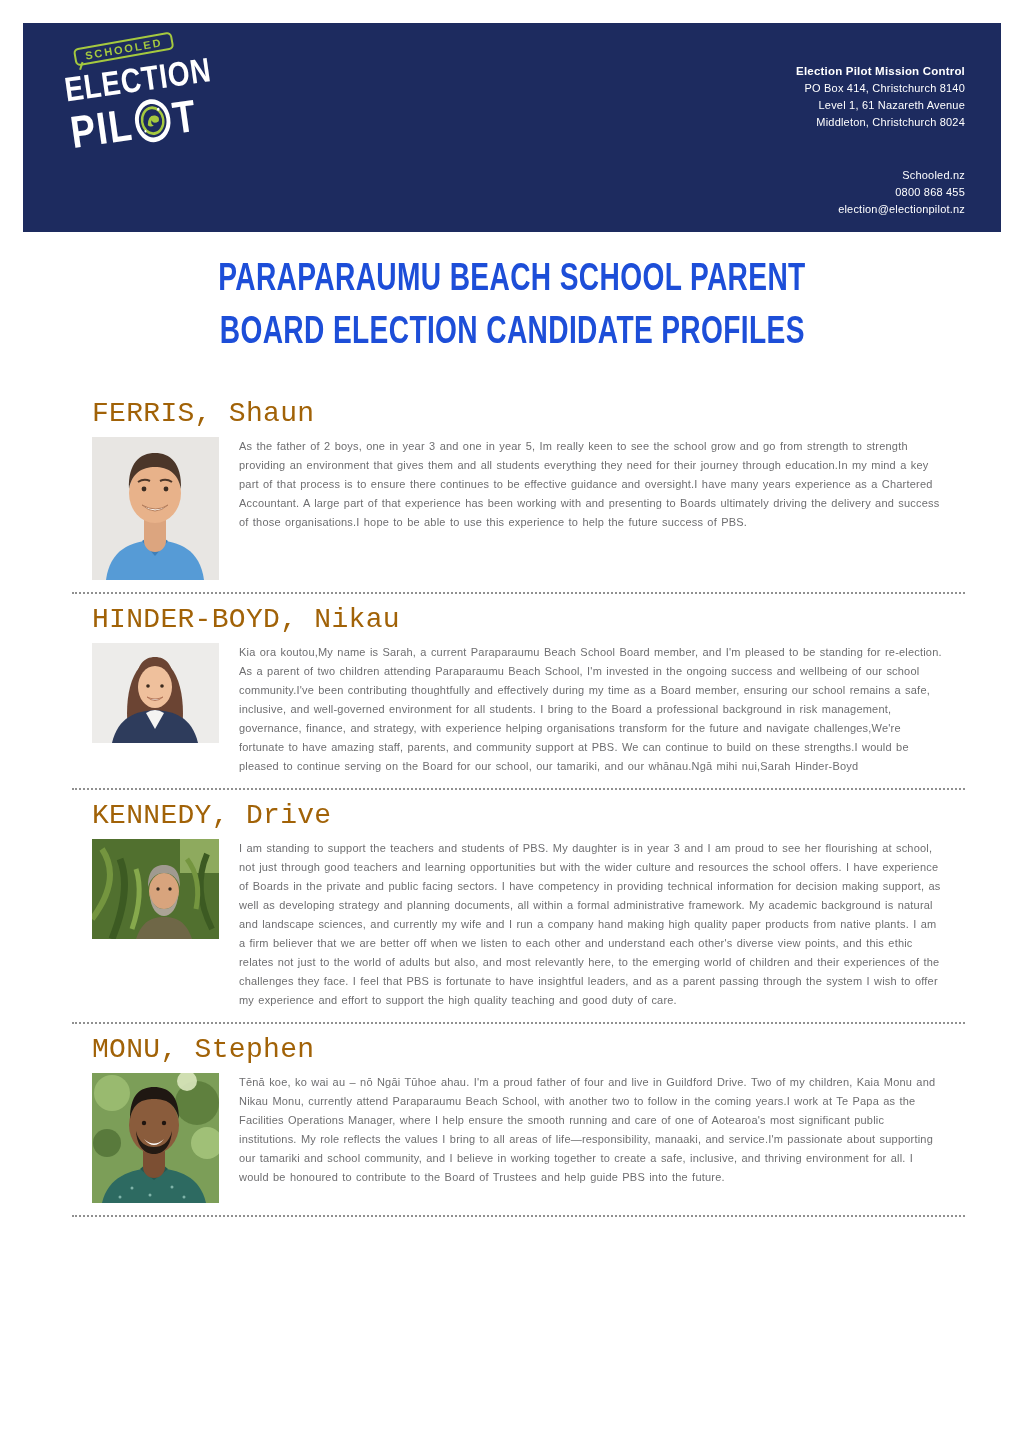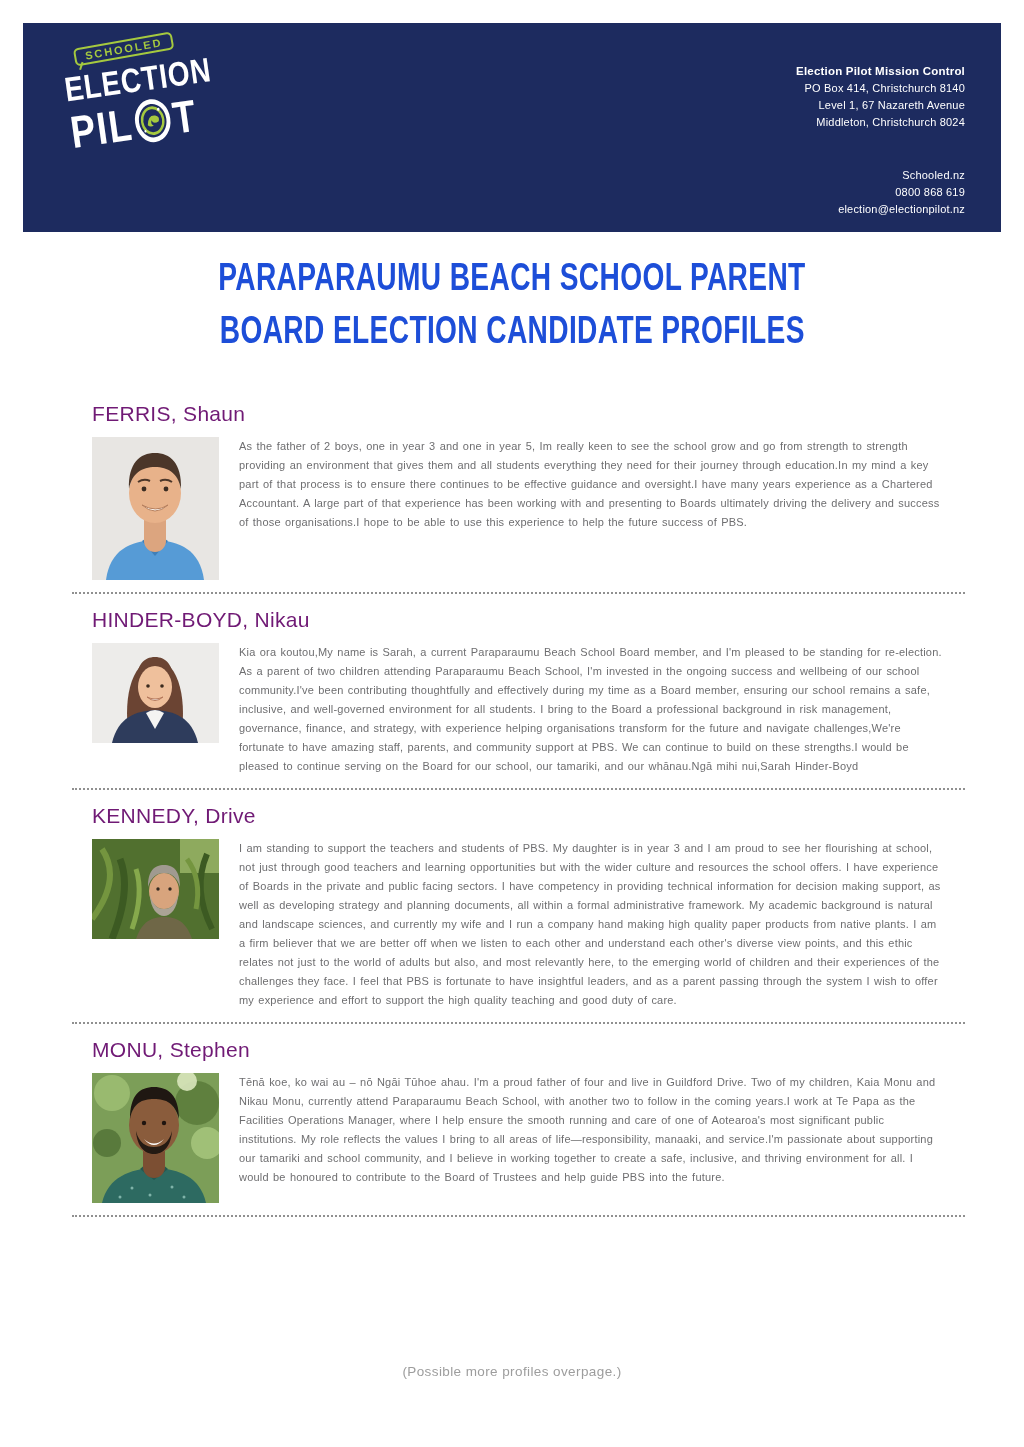--- a/index.html
+++ b/index.html
@@ -52,22 +52,22 @@
   }
   .doc-title span {
     display:block; font-size:38px; font-weight:bold; line-height:1;
     letter-spacing:0.5px; white-space:nowrap; transform:scaleX(0.74);
   }
 
   
   .profiles { margin:52px 79px 0 92px; }
   .profile { margin:0; }
   .cand-name {
-    font-size:21px; font-weight:normal; color:#701a75; letter-spacing:0.3px;
-    margin:0 0 10px 0; line-height:26px;
+    font-size:28px; font-weight:normal; color:#a16207; letter-spacing:0.3px;
+    margin:0 0 10px 0; line-height:26px;font-family:Liberation Mono, monospace;
   }
   .prow { display:flex; gap:20px; align-items:flex-start; }
   .photo { flex:0 0 127px; }
   .photo svg { display:block; }
   .bio {
     flex:1; margin:0; font-size:11px; line-height:19px; color:#6e6e70;
     letter-spacing:0.2px; word-spacing:1px;
   }
   .sep {
     border:none; border-top:2px dotted #909090; height:0;
@@ -100,25 +100,25 @@
             <circle cx="13" cy="34" r="1.3" fill="#ffffff"></circle>
           </svg>
         </span>
         <span>T</span>
       </div>
     </div>
 
     <div class="contact">
       <div class="org">Election Pilot Mission Control</div>
       <div>PO Box 414, Christchurch 8140</div>
-      <div>Level 1, 67 Nazareth Avenue</div>
+      <div>Level 1, 61 Nazareth Avenue</div>
       <div>Middleton, Christchurch 8024</div>
       <div class="gap"></div>
       <div>Schooled.nz</div>
-      <div>0800 868 619</div>
+      <div>0800 868 455</div>
       <div>election@electionpilot.nz</div>
     </div>
   </header>
 
   <h1 class="doc-title">
     <span>PARAPARAUMU BEACH SCHOOL PARENT</span>
     <span>BOARD ELECTION CANDIDATE PROFILES</span>
   </h1>
 
   <div class="profiles">
@@ -219,15 +219,14 @@
             <path d="M52 66 q10 9 20 0 q-10 12 -20 0 Z" fill="#ffffff"></path>
           </svg>
         </div>
         <p class="bio">Tēnā koe, ko wai au – nō Ngāi Tūhoe ahau. I'm a proud father of four and live in Guildford Drive. Two of my children, Kaia Monu and Nikau Monu, currently attend Paraparaumu Beach School, with another two to follow in the coming years.I work at Te Papa as the Facilities Operations Manager, where I help ensure the smooth running and care of one of Aotearoa's most significant public institutions. My role reflects the values I bring to all areas of life—responsibility, manaaki, and service.I'm passionate about supporting our tamariki and school community, and I believe in working together to create a safe, inclusive, and thriving environment for all. I would be honoured to contribute to the Board of Trustees and help guide PBS into the future.</p>
       </div>
       <hr class="sep">
     </section>
 
   </div>
 
-  <div class="overpage">(Possible more profiles overpage.)</div>
 
 </div>
 
 </body></html>

